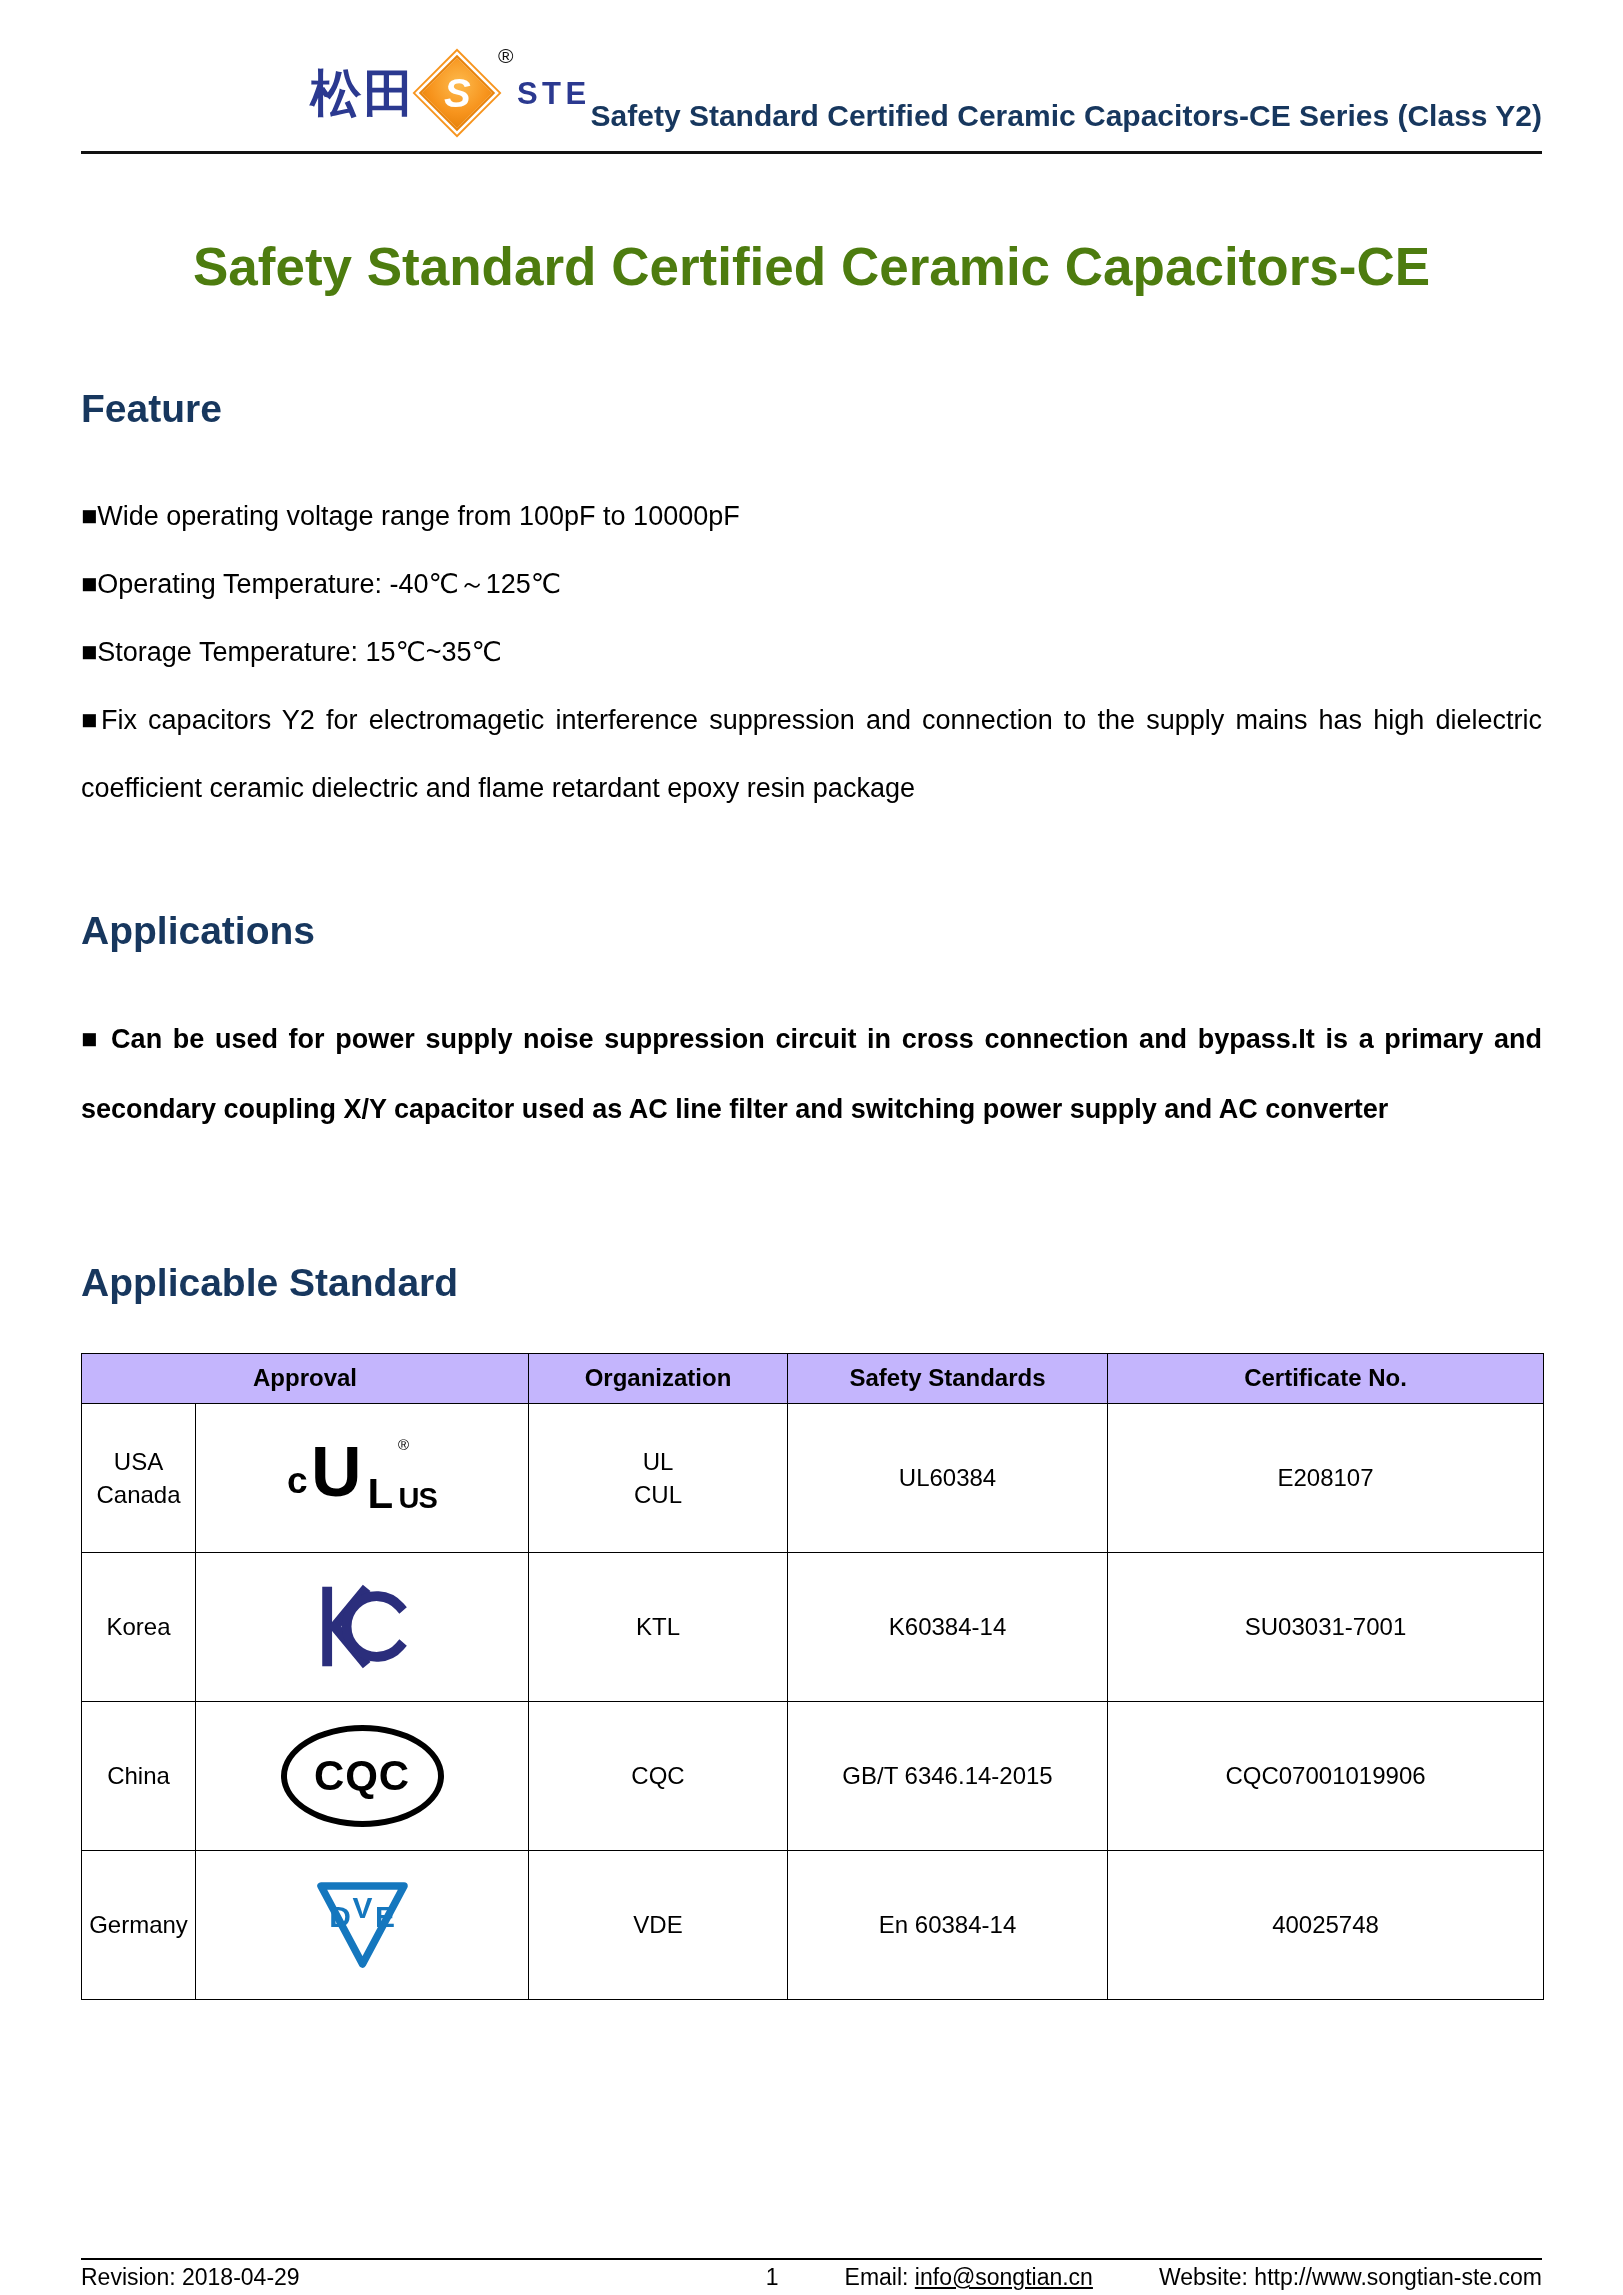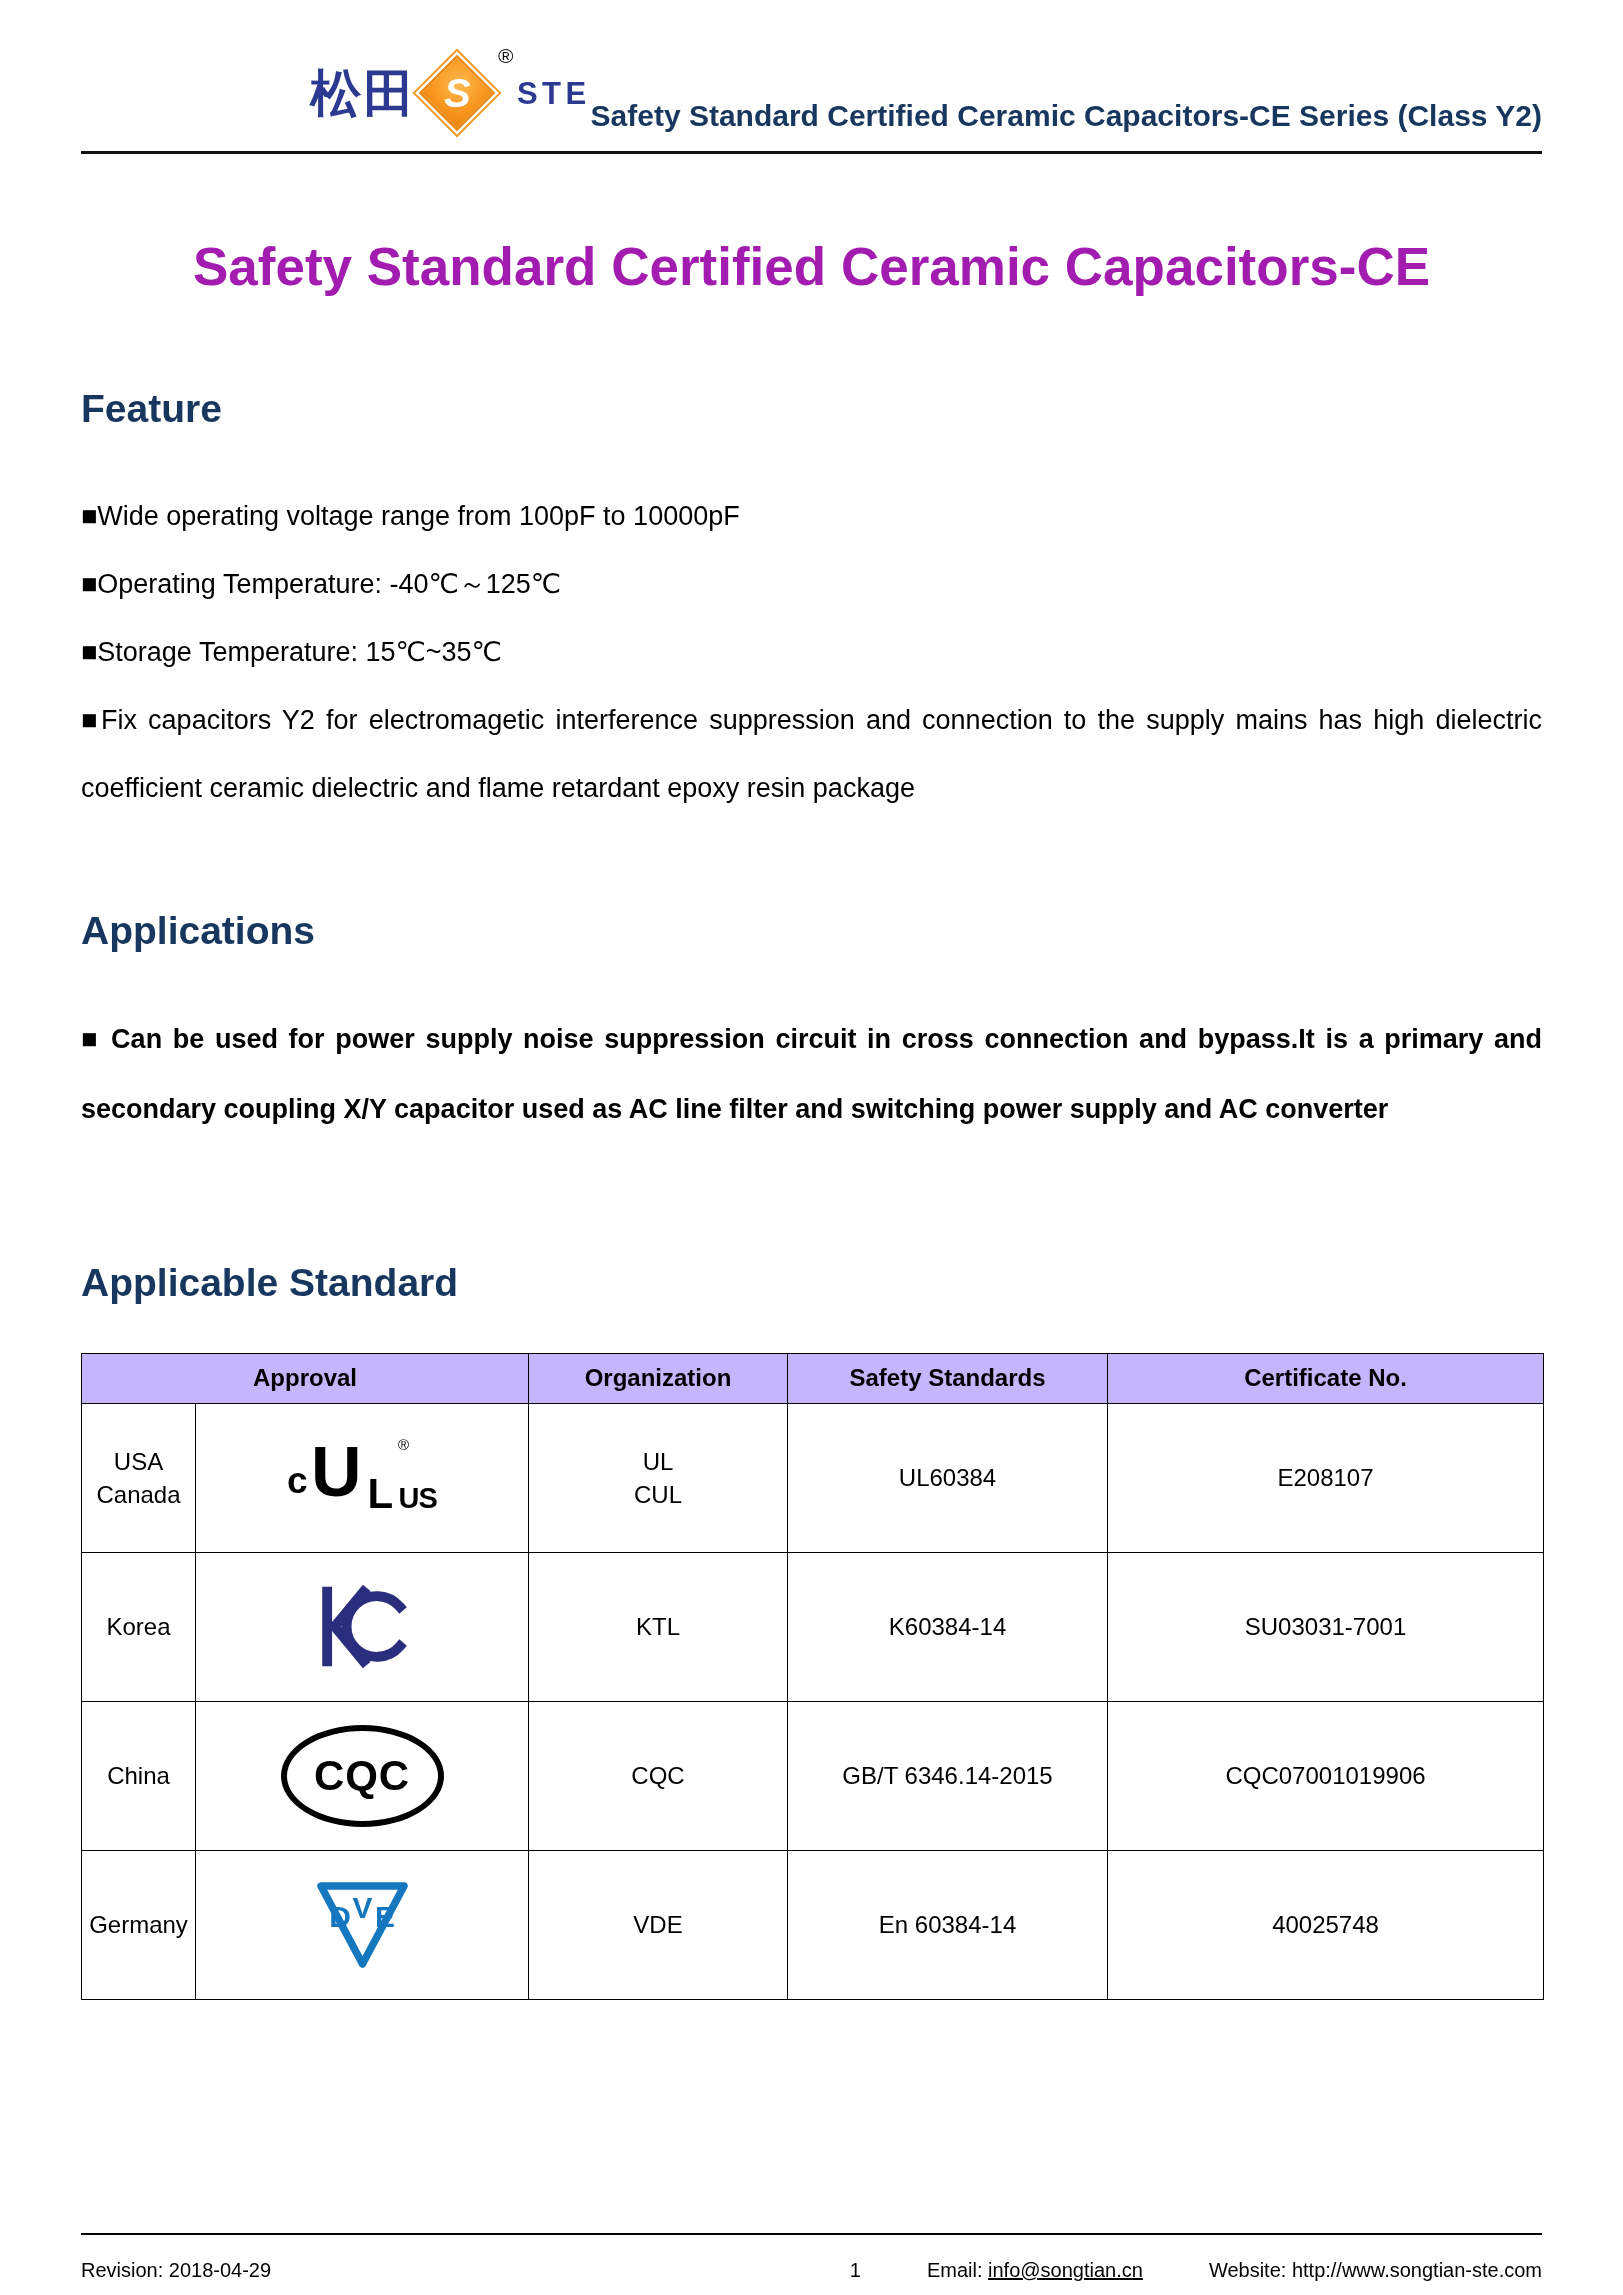--- a/index.html
+++ b/index.html
@@ -72,21 +72,21 @@
     font-weight: bold;
     color: #17375E;
     padding-bottom: 1.8px;
     white-space: nowrap;
   }
 
   
   .main-title {
     margin-top: 61px;
     text-align: center;
-    color: #a21caf;
+    color: #4d7c0f;
     font-size: 53px;
     font-weight: bold;
     line-height: 103px;
   }
   .main-title span { display: block; }
 
   
   .sec-heading {
     font-size: 39px;
     font-weight: bold;
@@ -157,26 +157,26 @@
   }
   .cqc-mark span { font-size: 42px; font-weight: 900; letter-spacing: 0.9px; }
 
   .logo-cell-inner { display: flex; align-items: center; justify-content: center; }
 
   
   .footer {
     position: absolute;
     left: 81px;
     right: 81px;
-    bottom: 13px;
+    bottom: 4px;
     border-top: 2.6px solid #000;
-    padding-top: 24px;
+    padding-top: 4px;
     display: flex;
     align-items: baseline;
-    font-size: 20px;
+    font-size: 23px;
   }
   .f-revision { flex: 1; }
   .f-email { margin-left: 66px; }
   .f-website { margin-left: 66px; }
   .f-email a { color: #000; }
 </style>
 </head>
 <body>
 
 <div class="page">

